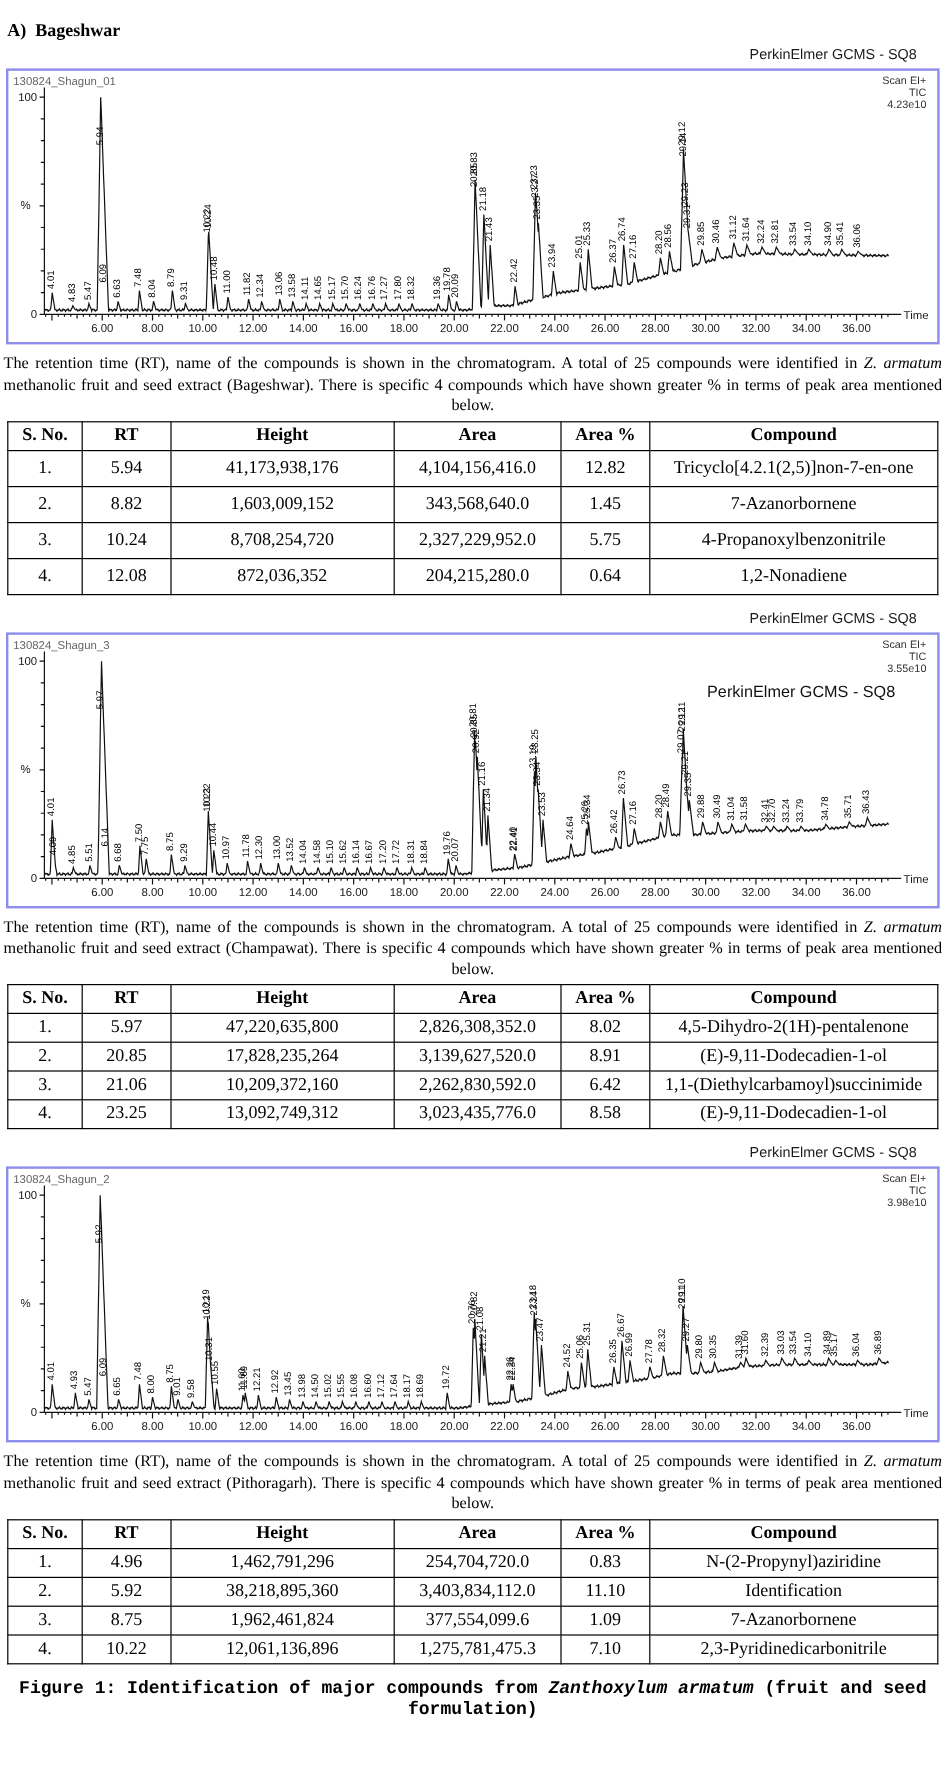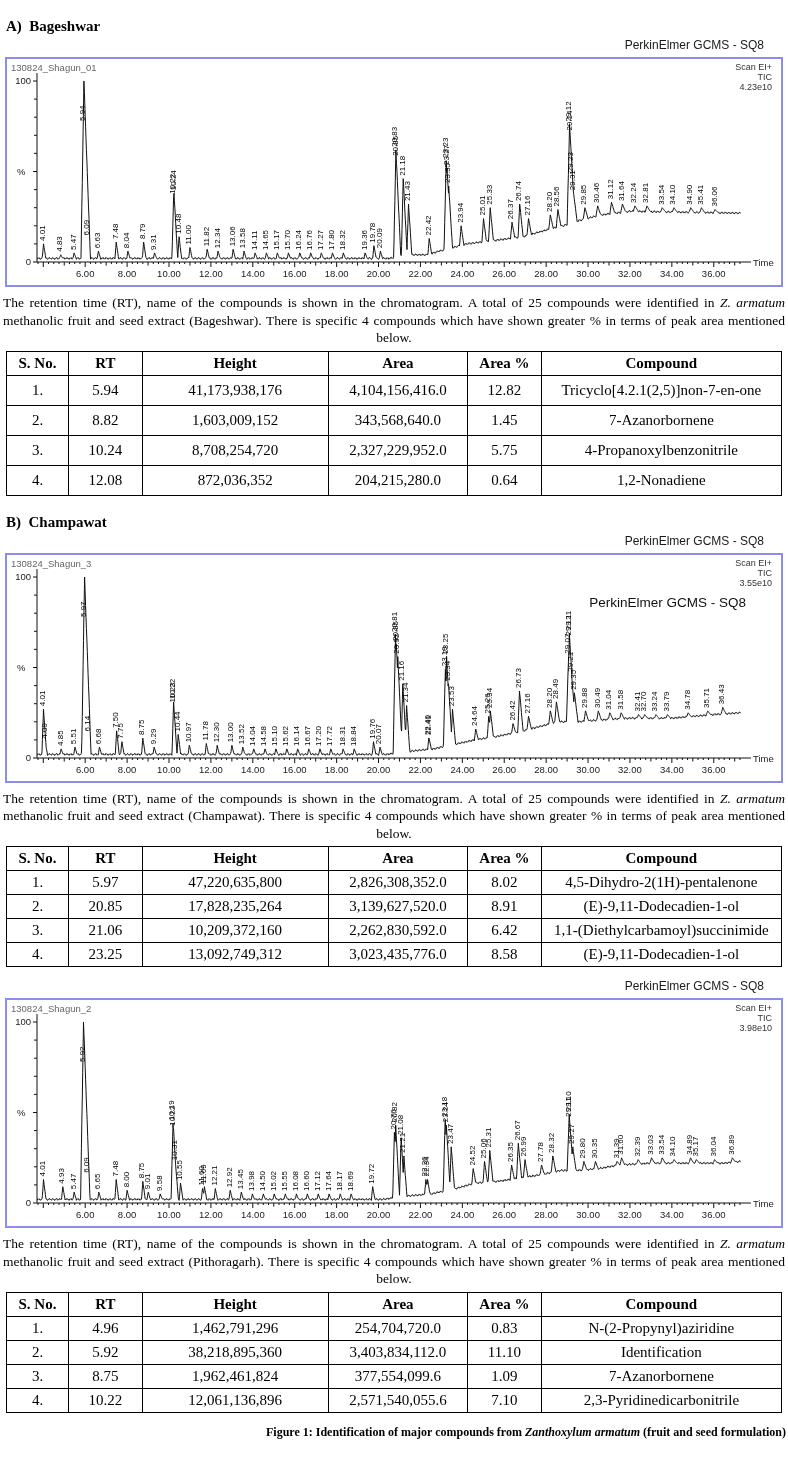--- a/index.html
+++ b/index.html
@@ -7,21 +7,21 @@
   .section{margin:0;}
   .sec-heading{font-size:15px;font-weight:bold;margin:18px 0 2px 6px;font-family:"Liberation Serif",serif;}
   .instr{font:12px "Liberation Sans",sans-serif;color:#1a1a1a;text-align:right;padding-right:24px;margin:3px 0 5px 0;}
   .chartbox{margin:0 5px;border:2px solid #8d8deb;background:#fff;}
   .chartbox svg{display:block;}
   .para{font-size:13.5px;line-height:1.3;margin:7px 3px 4px 3px;text-align:justify;text-align-last:center;}
   .ctable{width:calc(100% - 12px);margin:3px 6px 12px 6px;border-collapse:collapse;font-size:15px;table-layout:fixed;}
   .ctable th,.ctable td{border:1px solid #000;text-align:center;padding:3px 4px;vertical-align:middle;}
   .ctable th{font-weight:bold;}
   .tableA td{padding:6px 4px;}
-  .caption{font-size:12px;font-weight:bold;text-align:right;margin:6px 2px 8px 2px;}
+  .caption{font-size:15px;font-weight:bold;text-align:center;margin:6px 2px 8px 2px;font-family:Liberation Mono, monospace;}
   
   .pl{font:8px "Liberation Sans",sans-serif;fill:#000;}
   .ax{font:9.5px "Liberation Sans",sans-serif;fill:#1a1a1a;}
   .file{font:9.5px "Liberation Sans",sans-serif;fill:#666;}
   .hdr{font:9px "Liberation Sans",sans-serif;fill:#333;}
   .ovl{font:13.5px "Liberation Sans",sans-serif;fill:#111;}
   i{font-style:italic;}
 </style>
 </head>
 <body>
@@ -318,21 +318,20 @@
           <td>872,036,352</td>
           <td>204,215,280.0</td>
           <td>0.64</td>
           <td>1,2-Nonadiene</td>
         </tr>
       </tbody>
     </table>
 </div>
 
 <div class="section">
-  <div class="sec-heading">B)&nbsp;&nbsp;Champawat</div>
   <div class="instr">PerkinElmer GCMS - SQ8</div>
   <div class="chartbox">
     <svg width="769" height="226" viewBox="0 0 769 226">
         <path d="M30.0,200.2L30.4,200.0L30.8,198.9L31.3,198.8L31.7,199.2L32.1,198.8L32.5,199.0L32.9,200.1L33.4,200.3L33.8,199.5L34.2,199.5L34.6,199.5L35.0,196.8L35.4,184.6L35.9,172.4L36.3,160.2L36.5,154.1L36.7,157.2L37.1,163.2L37.5,169.3L38.0,175.3L38.2,178.4L38.4,181.4L38.8,187.4L39.2,192.5L39.6,194.8L40.1,197.1L40.5,200.4L40.9,199.6L41.3,199.3L41.7,199.5L42.2,198.8L42.6,198.4L43.0,199.3L43.4,200.0L43.8,199.6L44.2,199.8L44.7,200.2L45.1,199.2L45.5,198.5L45.9,199.0L46.3,199.3L46.8,199.0L47.2,199.7L47.6,200.5L48.0,199.8L48.4,199.1L48.9,199.4L49.3,199.0L49.7,198.4L50.1,199.1L50.5,200.1L51.0,199.8L51.4,199.6L51.8,200.1L52.2,199.4L52.6,198.4L53.0,198.8L53.5,196.9L53.9,194.9L54.1,193.9L54.3,194.5L54.7,195.6L55.1,196.6L55.6,197.7L56.0,198.8L56.4,199.2L56.8,198.5L57.2,198.9L57.7,200.1L58.1,200.0L58.5,199.5L58.9,199.9L59.3,199.6L59.8,198.5L60.2,198.6L60.6,199.4L61.0,199.3L61.4,199.4L61.8,200.3L62.3,200.2L62.7,199.1L63.1,198.9L63.5,199.2L63.9,198.7L64.4,198.8L64.8,200.0L65.2,200.2L65.6,199.5L66.0,199.7L66.5,199.7L66.9,198.6L67.3,196.1L67.7,193.4L67.9,192.1L68.1,192.8L68.6,194.2L69.0,195.6L69.4,197.1L69.8,198.5L70.2,198.7L70.6,199.2L71.1,198.9L71.5,198.7L71.9,199.8L72.3,200.3L72.7,199.6L73.2,199.5L73.6,199.7L74.0,198.9L74.4,198.3L74.8,186.7L75.3,161.4L75.7,136.0L76.1,110.7L76.5,85.4L76.9,60.0L77.4,34.7L77.6,22.0L77.8,27.7L78.2,39.2L78.6,50.6L79.0,62.1L79.4,73.5L79.9,84.9L80.3,96.4L80.7,107.8L81.1,119.3L81.1,119.3L81.5,130.7L82.0,142.2L82.4,153.6L82.8,165.0L83.2,176.5L83.6,187.9L84.1,199.4L84.5,198.6L84.9,198.9L85.3,199.2L85.7,198.9L86.2,199.4L86.6,200.4L87.0,200.0L87.4,199.2L87.8,199.4L88.2,199.2L88.7,198.4L89.1,198.8L89.5,199.9L89.9,199.8L90.3,199.6L90.8,200.1L91.2,199.8L91.6,197.4L92.0,194.8L92.4,192.1L92.4,192.1L92.9,193.5L93.3,194.9L93.7,196.3L94.1,197.8L94.5,199.2L95.0,199.2L95.4,199.3L95.8,198.6L96.2,198.6L96.6,199.8L97.0,200.0L97.5,199.6L97.9,199.9L98.3,199.9L98.7,198.7L99.1,198.5L99.6,199.2L100.0,199.3L100.4,199.2L100.8,200.1L101.2,200.4L101.7,199.3L102.1,199.0L102.5,199.3L102.9,198.8L103.3,198.6L103.8,199.6L104.2,200.2L104.6,199.7L105.0,199.7L105.4,199.9L105.8,198.9L106.3,198.3L106.7,199.1L107.1,199.5L107.5,199.3L107.9,199.9L108.4,198.1L108.8,190.7L109.2,183.3L109.6,175.9L109.6,175.8L110.0,179.7L110.5,183.5L110.9,187.3L111.3,191.2L111.7,195.0L112.1,198.8L112.6,199.8L113.0,199.1L113.4,198.3L113.8,197.6L114.2,193.3L114.6,188.9L114.9,186.7L115.1,187.9L115.5,190.2L115.9,192.5L116.3,194.8L116.7,197.1L117.2,199.1L117.6,198.7L118.0,199.2L118.4,200.3L118.8,200.0L119.3,199.4L119.7,199.6L120.1,199.3L120.5,198.4L120.9,198.7L121.4,199.7L121.8,199.6L122.2,199.6L122.6,200.2L123.0,199.9L123.4,198.8L123.9,198.7L124.3,199.2L124.7,198.9L125.1,199.1L125.5,200.2L126.0,200.2L126.4,199.4L126.8,199.4L127.2,199.4L127.6,198.5L128.1,198.5L128.5,199.6L128.9,199.8L129.3,199.5L129.7,200.0L130.2,200.0L130.6,198.9L131.0,198.5L131.4,199.2L131.8,199.1L132.2,199.0L132.7,200.0L133.1,200.4L133.5,199.5L133.9,199.2L134.3,199.4L134.8,196.7L135.2,191.2L135.6,185.8L135.8,183.1L136.0,184.5L136.4,187.4L136.9,190.2L137.3,193.1L137.7,195.9L138.1,198.4L138.5,199.1L139.0,199.3L139.4,199.1L139.8,199.8L140.2,200.5L140.6,199.6L141.0,199.0L141.5,199.3L141.9,198.9L142.3,198.4L142.7,199.3L143.1,200.1L143.6,199.8L144.0,199.6L144.4,200.0L144.8,199.3L145.2,198.4L145.7,198.9L146.1,198.7L146.5,196.1L146.9,193.4L147.1,192.1L147.3,192.8L147.8,194.2L148.2,195.6L148.6,197.1L149.0,198.5L149.4,198.5L149.8,199.1L150.3,200.2L150.7,200.0L151.1,199.5L151.5,199.8L151.9,199.5L152.4,198.4L152.8,198.7L153.2,199.5L153.6,199.4L154.0,199.5L154.5,200.3L154.9,200.0L155.3,198.9L155.7,198.9L156.1,199.2L156.6,198.7L157.0,198.9L157.4,200.1L157.8,200.2L158.2,199.5L158.6,199.6L159.1,199.6L159.5,198.6L159.9,198.5L160.3,199.5L160.7,199.6L161.2,199.4L161.6,200.1L162.0,200.2L162.4,199.0L162.8,198.7L163.3,199.2L163.7,198.9L164.1,198.8L164.5,199.9L164.9,200.3L165.4,187.3L165.8,173.8L166.2,160.4L166.6,146.9L166.6,146.9L166.8,150.2L167.0,153.5L167.4,160.0L167.9,166.4L168.3,172.8L168.7,179.1L169.1,185.5L169.5,191.8L170.0,198.2L170.4,192.4L170.8,185.9L171.2,179.5L171.2,179.5L171.6,182.8L172.1,186.2L172.5,189.5L172.9,192.9L173.3,196.3L173.7,199.0L174.2,198.3L174.6,199.1L175.0,200.0L175.4,199.6L175.8,199.7L176.2,200.2L176.7,199.4L177.1,198.5L177.5,198.9L177.9,199.3L178.3,199.0L178.8,199.5L179.2,200.4L179.6,199.9L180.0,199.1L180.4,199.3L180.9,199.1L181.3,198.4L181.7,195.2L182.1,191.9L182.3,190.3L182.5,191.2L183.0,192.9L183.4,194.6L183.8,196.3L184.2,198.1L184.6,198.7L185.0,199.4L185.5,199.2L185.9,199.4L186.3,200.3L186.7,200.1L187.1,199.1L187.6,199.1L188.0,199.2L188.4,198.6L188.8,198.8L189.2,199.9L189.7,200.1L190.1,199.6L190.5,199.8L190.9,199.7L191.3,198.6L191.8,198.5L192.2,199.3L192.6,199.4L193.0,199.3L193.4,200.2L193.8,200.3L194.3,199.2L194.7,198.9L195.1,199.2L195.5,198.8L195.9,198.7L196.4,199.8L196.8,200.2L197.2,199.6L197.6,199.6L198.0,199.8L198.5,196.1L198.9,192.3L199.3,188.5L199.3,188.5L199.7,190.5L200.1,192.6L200.6,194.6L201.0,196.6L201.4,198.6L201.8,198.7L202.2,199.1L202.6,199.0L203.1,198.7L203.5,199.6L203.9,200.4L204.3,199.8L204.7,199.4L205.2,199.7L205.6,199.0L206.0,198.3L206.4,199.0L206.8,199.7L207.3,199.5L207.7,199.7L208.1,200.3L208.5,199.6L208.9,198.6L209.4,196.8L209.8,193.5L210.2,190.3L210.2,190.3L210.6,192.0L211.0,193.8L211.4,195.5L211.9,197.2L212.3,198.9L212.7,199.2L213.1,198.4L213.5,198.8L214.0,199.8L214.4,199.7L214.8,199.6L215.2,200.2L215.6,199.8L216.1,198.6L216.5,198.7L216.9,199.2L217.3,198.9L217.7,199.2L218.2,200.3L218.6,200.2L219.0,199.3L219.4,199.3L219.8,199.3L220.2,198.5L220.7,198.6L221.1,199.8L221.5,199.9L221.9,199.6L222.3,200.0L222.8,199.9L223.2,198.8L223.6,198.5L224.0,196.8L224.4,193.5L224.9,190.3L224.9,190.3L225.3,192.0L225.7,193.8L226.1,195.5L226.5,197.2L227.0,198.9L227.4,198.7L227.8,198.5L228.2,199.6L228.6,200.1L229.0,199.6L229.5,199.8L229.9,200.0L230.3,198.9L230.7,198.4L231.1,199.1L231.6,199.4L232.0,199.2L232.4,199.9L232.8,200.4L233.2,199.5L233.7,198.9L234.1,199.3L234.5,198.9L234.9,197.4L235.3,194.8L235.8,192.1L235.8,192.1L236.2,193.5L236.6,194.9L237.0,196.3L237.4,197.8L237.8,198.3L238.3,198.9L238.7,199.5L239.1,199.3L239.5,199.7L239.9,200.4L240.4,199.7L240.8,198.8L241.2,199.1L241.6,199.1L242.0,198.6L242.5,199.2L242.9,200.3L243.3,199.9L243.7,199.5L244.1,199.8L244.6,199.3L245.0,198.4L245.4,198.7L245.8,197.9L246.2,195.9L246.6,194.0L246.6,193.9L247.1,195.0L247.5,196.1L247.9,197.2L248.3,198.3L248.7,199.2L249.2,198.7L249.6,199.1L250.0,200.2L250.4,200.2L250.8,199.4L251.3,199.6L251.7,199.4L252.1,198.5L252.5,198.5L252.9,199.6L253.4,199.7L253.8,199.5L254.2,200.1L254.6,200.1L255.0,198.9L255.4,198.7L255.9,199.2L256.3,199.0L256.7,199.0L257.1,197.9L257.5,195.9L258.0,194.0L258.0,193.9L258.4,195.0L258.8,196.1L259.2,197.2L259.6,198.3L260.1,199.3L260.5,199.9L260.9,199.5L261.3,199.9L261.7,200.1L262.2,199.1L262.6,198.5L263.0,199.1L263.4,199.2L263.8,199.0L264.2,199.9L264.7,200.4L265.1,199.6L265.5,199.2L265.9,199.4L266.3,198.9L266.8,198.4L267.2,199.3L267.6,200.0L268.0,197.9L268.4,195.9L268.9,194.0L268.9,193.9L269.3,195.0L269.7,196.1L270.1,197.2L270.5,198.3L271.0,199.1L271.4,199.6L271.8,200.5L272.2,199.8L272.6,199.0L273.0,199.3L273.5,199.1L273.9,198.4L274.3,199.1L274.7,200.1L275.1,199.9L275.6,199.6L276.0,200.0L276.4,199.5L276.8,198.4L277.2,198.7L277.7,199.4L278.1,199.2L278.5,199.5L278.9,197.9L279.3,195.9L279.8,194.0L279.8,193.9L280.2,195.0L280.6,196.1L281.0,197.2L281.4,198.3L281.8,199.3L282.3,200.1L282.7,199.5L283.1,199.8L283.5,199.6L283.9,198.5L284.4,198.5L284.8,199.4L285.2,199.5L285.6,199.4L286.0,200.2L286.5,200.2L286.9,199.1L287.3,198.8L287.7,199.2L288.1,198.8L288.6,198.8L289.0,199.9L289.4,200.3L289.8,197.9L290.2,195.9L290.6,194.0L290.6,193.9L291.1,195.0L291.5,196.1L291.9,197.2L292.3,198.3L292.7,199.3L293.2,200.0L293.6,200.3L294.0,199.2L294.4,198.7L294.8,199.1L295.3,199.0L295.7,198.8L296.1,199.7L296.5,200.4L296.9,199.7L297.4,199.4L297.8,199.6L298.2,198.9L298.6,198.3L299.0,199.1L299.4,199.8L299.9,199.5L300.3,199.8L300.7,198.9L301.1,196.9L301.5,194.9L301.8,193.9L302.0,194.5L302.4,195.6L302.8,196.6L303.2,197.7L303.6,198.8L304.1,199.9L304.5,199.2L304.9,199.5L305.3,199.1L305.7,198.3L306.2,198.9L306.6,199.9L307.0,199.7L307.4,199.6L307.8,200.2L308.2,199.6L308.7,198.5L309.1,198.8L309.5,199.3L309.9,199.0L310.3,199.4L310.8,200.4L311.2,200.1L311.6,199.2L312.0,197.9L312.4,195.9L312.9,194.0L312.9,193.9L313.3,195.0L313.7,196.1L314.1,197.2L314.5,198.3L315.0,199.3L315.4,199.8L315.8,198.6L316.2,198.6L316.6,199.3L317.0,199.2L317.5,199.3L317.9,200.2L318.3,200.3L318.7,199.2L319.1,199.0L319.6,199.3L320.0,198.7L320.4,198.6L320.8,199.8L321.2,200.1L321.7,199.6L322.1,199.8L322.5,199.8L322.9,197.9L323.3,195.9L323.8,194.0L323.8,193.9L324.2,195.0L324.6,196.1L325.0,197.2L325.4,198.3L325.8,199.3L326.3,198.9L326.7,199.2L327.1,198.9L327.5,198.6L327.9,199.6L328.4,200.3L328.8,199.7L329.2,199.6L329.6,199.8L330.0,199.0L330.5,198.3L330.9,199.0L331.3,199.6L331.7,199.4L332.1,199.8L332.6,200.4L333.0,199.6L333.4,198.7L333.8,199.1L334.2,199.1L334.6,198.6L335.1,198.9L335.5,196.9L335.9,194.9L336.1,193.9L336.3,194.5L336.7,195.6L337.2,196.6L337.6,197.7L338.0,198.8L338.4,199.7L338.8,199.5L339.3,199.6L339.7,200.3L340.1,199.8L340.5,198.7L340.9,198.9L341.4,199.2L341.8,198.8L342.2,199.2L342.6,200.3L343.0,200.1L343.4,199.4L343.9,199.5L344.3,199.3L344.7,198.4L345.1,198.6L345.5,199.7L346.0,199.7L346.4,197.9L346.8,195.9L347.2,194.0L347.2,193.9L347.6,195.0L348.1,196.1L348.5,197.2L348.9,198.3L349.3,199.1L349.7,200.2L350.2,200.3L350.6,199.4L351.0,199.3L351.4,199.4L351.8,198.6L352.2,198.5L352.7,199.6L353.1,200.0L353.5,199.6L353.9,199.9L354.3,200.0L354.8,198.9L355.2,198.5L355.6,199.2L356.0,199.2L356.4,199.1L356.9,200.0L357.3,200.4L357.7,199.5L358.1,199.1L358.5,199.3L359.0,198.8L359.4,198.4L359.8,199.4L360.2,200.1L360.6,199.7L361.0,199.7L361.5,200.0L361.9,199.1L362.3,198.4L362.7,199.0L363.1,199.4L363.6,199.1L364.0,199.8L364.4,200.5L364.8,199.7L365.2,198.9L365.7,195.4L366.1,191.1L366.5,186.7L366.5,186.7L366.9,189.0L367.3,191.3L367.8,193.6L368.2,195.9L368.6,198.2L369.0,199.3L369.4,198.4L369.8,198.8L370.3,199.5L370.7,199.3L371.1,199.6L371.5,200.4L371.9,198.7L372.4,196.1L372.8,193.4L373.0,192.1L373.2,192.8L373.6,194.2L374.0,195.6L374.5,197.1L374.9,198.5L375.3,199.5L375.7,199.7L376.1,199.5L376.6,198.4L377.0,198.6L377.4,199.5L377.8,199.5L378.2,199.5L378.6,200.2L379.1,200.1L379.5,198.9L379.9,198.8L380.3,199.1L380.7,198.7L381.2,198.7L381.6,199.8L382.0,200.0L382.4,199.2L382.8,199.1L383.3,199.1L383.7,198.1L384.1,197.9L384.5,198.8L384.9,199.1L385.4,198.7L385.8,199.3L386.2,197.0L386.6,175.7L387.0,154.4L387.4,133.1L387.9,111.8L388.3,90.6L388.5,79.9L388.7,84.9L389.1,94.7L389.3,89.0L389.5,93.7L390.0,103.3L390.4,112.8L390.8,101.6L390.8,101.6L391.2,110.7L391.6,119.7L392.1,128.7L392.5,137.8L392.9,146.8L393.3,155.8L393.7,164.9L394.2,173.9L394.6,176.1L395.0,160.3L395.4,144.5L395.8,128.8L395.8,128.8L396.2,136.4L396.7,144.0L397.1,151.6L397.5,159.2L397.9,166.8L398.3,174.4L398.8,174.8L399.2,162.7L399.6,150.5L399.6,150.5L400.0,156.5L400.4,162.5L400.9,168.6L401.3,174.6L401.7,180.6L402.1,186.6L402.5,192.6L403.0,196.4L403.4,197.3L403.8,196.8L404.2,195.9L404.6,195.9L405.0,195.8L405.5,195.1L405.9,195.4L406.3,196.5L406.7,196.4L407.1,195.9L407.6,196.3L408.0,195.9L408.4,194.8L408.8,194.8L409.2,195.6L409.7,195.4L410.1,195.5L410.5,196.3L410.9,196.2L411.3,195.1L411.8,194.9L412.2,195.1L412.6,194.5L413.0,194.6L413.4,195.7L413.8,195.9L414.3,195.3L414.7,195.4L415.1,195.3L415.5,194.3L415.9,193.9L416.4,194.8L416.8,195.0L417.2,194.8L417.6,195.5L418.0,195.6L418.5,194.5L418.9,194.0L419.3,194.4L419.7,194.1L420.1,193.8L420.6,194.8L421.0,190.6L421.4,186.9L421.8,183.1L421.8,183.1L422.0,183.1L422.2,184.1L422.6,186.0L423.1,188.0L423.5,190.0L423.9,191.9L424.3,193.9L424.7,194.6L425.2,195.0L425.6,194.0L426.0,193.2L426.4,193.5L426.8,193.5L427.3,193.0L427.7,193.7L428.1,194.5L428.5,193.9L428.9,193.3L429.4,193.5L429.8,192.8L430.2,192.0L430.6,192.5L431.0,193.3L431.4,193.0L431.9,193.0L432.3,193.5L432.7,192.8L433.1,191.6L433.5,191.8L434.0,192.1L434.4,191.6L434.8,192.0L435.2,192.9L435.6,192.5L436.1,191.7L436.5,187.9L436.9,171.6L437.3,155.2L437.7,138.8L438.2,122.5L438.4,114.3L438.6,118.2L439.0,126.0L439.4,110.5L439.6,101.6L439.8,105.8L440.2,114.2L440.7,122.6L441.1,131.0L441.5,128.8L441.5,128.8L441.9,135.7L442.3,142.5L442.8,149.4L443.2,156.2L443.6,163.1L444.0,170.0L444.4,176.8L444.9,168.5L445.3,158.9L445.5,154.1L445.7,156.5L446.1,161.3L446.5,166.0L447.0,170.8L447.4,175.6L447.8,180.4L448.2,185.1L448.6,189.0L449.0,188.8L449.5,189.6L449.9,189.8L450.3,188.7L450.7,188.2L451.1,188.4L451.6,187.8L452.0,187.5L452.4,188.5L452.8,189.0L453.2,188.3L453.7,188.3L454.1,188.4L454.5,187.4L454.9,186.7L455.3,187.3L455.8,187.6L456.2,187.3L456.6,187.8L457.0,188.3L457.4,187.4L457.8,186.5L458.3,186.8L458.7,186.5L459.1,186.0L459.5,186.7L459.9,187.5L460.4,187.0L460.8,186.6L461.2,186.8L461.6,186.1L462.0,185.1L462.5,185.6L462.9,186.2L463.3,185.9L463.7,186.1L464.1,186.7L464.6,186.0L465.0,184.9L465.4,185.0L465.8,185.1L466.2,184.5L466.6,185.0L467.1,186.0L467.5,184.0L467.9,180.7L468.3,177.4L468.7,174.0L468.7,174.0L469.2,175.8L469.6,177.5L470.0,179.2L470.4,180.9L470.8,182.6L471.3,184.3L471.7,184.9L472.1,183.7L472.5,183.6L472.9,183.9L473.4,183.5L473.8,183.6L474.2,184.7L474.6,184.7L475.0,183.8L475.4,183.8L475.9,183.7L476.3,182.8L476.7,182.6L477.1,183.6L477.5,183.8L478.0,183.5L478.4,183.9L478.8,183.9L479.2,182.7L479.6,182.2L480.1,182.8L480.5,179.5L480.9,173.5L481.3,167.4L481.7,161.4L481.7,161.4L482.2,164.4L482.6,167.4L483.0,163.2L483.4,155.9L483.4,155.9L483.8,159.5L484.2,163.1L484.7,166.8L485.1,170.4L485.5,174.0L485.9,177.6L486.3,181.2L486.8,181.0L487.2,181.5L487.6,181.7L488.0,181.4L488.4,182.1L488.9,182.7L489.3,181.8L489.7,181.2L490.1,181.4L490.5,180.9L491.0,180.3L491.4,181.0L491.8,181.8L492.2,181.4L492.6,181.2L493.0,181.5L493.5,180.7L493.9,179.6L494.3,180.0L494.7,180.5L495.1,180.2L495.6,180.5L496.0,181.2L496.4,180.6L496.8,179.6L497.2,179.7L497.7,179.6L498.1,178.9L498.5,179.3L498.9,180.3L499.3,180.0L499.8,179.5L500.2,179.8L500.6,179.3L501.0,178.2L501.4,178.3L501.8,179.0L502.3,178.8L502.7,178.8L503.1,179.6L503.5,179.3L503.9,178.1L504.4,177.9L504.8,177.0L505.2,174.2L505.6,171.4L506.0,168.6L506.0,168.6L506.5,170.0L506.9,171.5L507.3,172.9L507.7,174.3L508.1,175.8L508.6,176.6L509.0,177.4L509.4,177.5L509.8,177.2L510.2,177.9L510.6,177.9L511.1,170.1L511.5,160.4L511.9,150.6L512.3,140.9L512.5,136.0L512.7,138.4L513.2,143.1L513.6,147.9L514.0,152.6L514.4,157.3L514.8,162.1L515.3,166.8L515.7,171.6L516.1,175.8L516.5,176.1L516.9,175.7L517.4,176.1L517.8,176.3L518.2,175.2L518.6,174.4L519.0,174.8L519.4,174.7L519.9,174.3L520.3,172.5L520.7,168.8L521.1,165.1L521.5,161.4L521.5,161.4L522.0,163.2L522.4,165.1L522.8,166.9L523.2,168.8L523.6,170.7L524.1,172.5L524.5,174.0L524.9,174.4L525.3,173.6L525.7,172.5L526.2,172.7L526.6,173.0L527.0,172.6L527.4,173.0L527.8,173.9L528.2,173.3L528.7,172.4L529.1,172.5L529.5,172.1L529.9,171.3L530.3,171.7L530.8,172.6L531.2,172.4L531.6,172.0L532.0,172.4L532.4,171.9L532.9,170.7L533.3,170.7L533.7,171.2L534.1,170.9L534.5,171.0L535.0,171.9L535.4,171.6L535.8,170.5L536.2,170.4L536.6,170.4L537.0,169.6L537.5,169.7L537.9,170.7L538.3,170.8L538.7,170.2L539.1,170.4L539.6,170.2L540.0,169.0L540.4,168.7L540.8,169.4L541.2,169.4L541.7,169.2L542.1,166.5L542.5,163.0L542.9,159.5L543.3,155.9L543.3,155.9L543.8,157.7L544.2,159.5L544.6,161.2L545.0,163.0L545.4,164.7L545.8,166.5L546.3,168.2L546.7,168.5L547.1,167.4L547.5,166.8L547.9,165.3L548.4,160.0L548.8,154.8L549.2,149.5L549.4,146.9L549.6,148.2L550.0,150.8L550.5,153.4L550.9,156.0L551.3,158.5L551.7,161.1L552.1,163.7L552.6,166.3L553.0,167.2L553.4,166.9L553.8,167.2L554.2,166.5L554.6,165.7L555.1,166.4L555.5,167.1L555.9,166.9L556.3,167.2L556.7,167.8L557.2,167.1L557.6,166.1L558.0,166.4L558.4,166.6L558.8,166.1L559.3,166.8L559.7,160.1L560.1,147.1L560.5,134.1L560.9,121.1L561.4,108.1L561.6,101.6L561.8,101.8L562.2,86.0L562.4,78.1L562.6,81.8L562.6,81.8L563.0,89.1L563.4,96.4L563.9,103.8L564.3,111.1L564.5,114.8L564.7,118.5L565.1,125.8L565.5,132.0L566.0,137.0L566.4,141.9L566.8,146.8L567.2,141.4L567.4,137.8L567.6,139.6L568.1,143.0L568.5,146.4L568.9,149.8L569.3,153.2L569.7,156.7L570.2,160.1L570.6,163.5L571.0,167.4L571.4,167.3L571.8,166.1L572.2,165.8L572.7,166.5L573.1,166.3L573.5,166.3L573.9,167.2L574.3,167.4L574.8,166.5L575.2,166.2L575.6,166.3L576.0,165.6L576.4,165.4L576.9,166.5L577.3,164.3L577.7,161.5L578.1,158.7L578.5,155.9L578.5,155.9L579.0,157.3L579.4,158.7L579.8,160.1L580.2,161.5L580.6,162.9L581.0,164.2L581.5,165.6L581.9,166.0L582.3,165.4L582.7,165.6L583.1,165.2L583.6,164.8L584.0,165.6L584.4,166.4L584.8,165.9L585.2,165.8L585.7,166.1L586.1,165.3L586.5,164.4L586.9,164.9L587.3,165.5L587.8,165.2L588.2,165.6L588.6,166.3L589.0,165.6L589.4,164.7L589.8,164.6L590.3,162.1L590.7,159.6L591.1,157.2L591.3,155.9L591.5,156.6L591.9,157.8L592.4,159.0L592.8,160.3L593.2,161.5L593.6,162.7L594.0,163.9L594.5,165.0L594.9,164.8L595.3,164.9L595.7,165.7L596.1,165.3L596.6,164.2L597.0,164.2L597.4,164.5L597.8,164.0L598.2,164.2L598.6,165.4L599.1,165.3L599.5,164.6L599.9,164.7L600.3,164.6L600.7,163.6L601.2,163.6L601.6,163.2L602.0,161.4L602.4,159.6L602.8,157.8L602.8,157.8L603.3,158.7L603.7,159.6L604.1,160.5L604.5,161.4L604.9,162.3L605.4,163.2L605.8,164.1L606.2,165.1L606.6,164.3L607.0,164.1L607.4,164.2L607.9,163.4L608.3,163.0L608.7,164.0L609.1,164.4L609.5,164.1L610.0,164.5L610.4,164.7L610.8,163.6L611.2,163.0L611.6,163.5L612.1,163.6L612.5,163.3L612.9,162.7L613.3,161.0L613.7,159.4L614.2,157.8L614.2,157.8L614.6,158.6L615.0,159.4L615.4,160.2L615.8,161.0L616.2,161.8L616.7,162.7L617.1,163.5L617.5,164.3L617.9,163.4L618.3,162.5L618.8,163.0L619.2,163.3L619.6,163.0L620.0,163.6L620.4,164.4L620.9,163.8L621.3,163.0L621.7,163.2L622.1,162.9L622.5,162.2L623.0,162.8L623.4,163.9L623.8,163.6L624.2,163.4L624.6,163.8L625.0,163.3L625.5,162.2L625.9,162.5L626.3,163.2L626.7,163.0L627.1,163.2L627.6,164.2L628.0,163.9L628.4,162.8L628.8,162.9L629.2,163.0L629.7,162.4L630.1,162.7L630.5,162.1L630.9,161.1L631.3,160.1L631.5,159.6L631.8,159.8L632.2,160.3L632.6,160.8L633.0,161.3L633.4,161.8L633.8,162.3L634.3,162.9L634.7,164.0L635.1,164.0L635.5,162.9L635.9,162.7L636.4,162.6L636.8,161.6L637.2,160.6L637.6,159.6L637.6,159.6L638.0,160.1L638.5,160.6L638.9,161.1L639.3,161.6L639.7,162.1L640.1,162.2L640.6,163.1L641.0,163.4L641.4,163.2L641.8,163.8L642.2,164.1L642.6,163.1L643.1,162.5L643.5,162.9L643.9,162.8L644.3,162.5L644.7,163.5L645.2,164.2L645.6,163.5L646.0,163.2L646.4,163.5L646.8,162.7L647.3,162.1L647.7,162.6L648.1,161.6L648.5,160.6L648.9,159.6L648.9,159.6L649.4,160.1L649.8,160.6L650.2,161.1L650.6,161.6L651.0,162.1L651.4,162.6L651.9,163.1L652.3,164.2L652.7,163.7L653.1,163.1L653.5,163.3L654.0,162.9L654.4,162.1L654.8,162.7L655.2,163.7L655.6,163.5L656.1,163.4L656.5,164.0L656.9,163.5L657.3,162.4L657.7,162.6L658.2,163.1L658.6,162.8L659.0,163.1L659.4,162.1L659.8,161.1L660.2,160.1L660.5,159.6L660.7,159.8L661.1,160.3L661.5,160.8L661.9,161.3L662.3,161.8L662.8,162.3L663.2,162.9L663.6,163.8L664.0,163.6L664.4,162.5L664.9,162.4L665.3,163.0L665.7,162.9L666.1,162.9L666.5,163.8L667.0,163.9L667.4,162.9L667.8,162.6L668.2,162.8L668.6,162.1L669.0,162.0L669.5,163.1L669.9,163.5L670.3,162.9L670.7,163.1L671.1,163.2L671.6,162.1L672.0,161.6L672.4,162.3L672.8,162.5L673.2,162.3L673.7,163.0L674.1,163.4L674.5,162.4L674.9,161.8L675.3,162.1L675.8,161.7L676.2,161.4L676.6,162.3L677.0,163.0L677.4,162.4L677.8,162.3L678.3,162.5L678.7,161.6L679.1,160.9L679.5,161.6L679.9,161.1L680.4,160.0L680.8,158.9L681.2,157.8L681.2,157.8L681.6,158.3L682.0,158.9L682.5,159.4L682.9,160.0L683.3,160.5L683.7,161.1L684.1,161.6L684.6,162.0L685.0,161.5L685.4,161.8L685.8,161.2L686.2,160.3L686.6,160.7L687.1,161.5L687.5,161.3L687.9,161.4L688.3,162.1L688.7,161.6L689.2,160.4L689.6,160.5L690.0,160.8L690.4,160.3L690.8,160.7L691.3,161.8L691.7,161.6L692.1,160.8L692.5,161.0L692.9,160.8L693.4,159.8L693.8,159.9L694.2,160.9L694.6,160.9L695.0,160.7L695.4,161.3L695.9,161.1L696.3,159.9L696.7,159.7L697.1,160.2L697.5,159.9L698.0,160.0L698.4,161.0L698.8,161.2L699.2,159.9L699.6,158.8L700.1,157.6L700.5,156.5L700.7,155.9L700.9,156.2L701.3,156.8L701.7,157.3L702.2,157.9L702.6,158.5L703.0,159.0L703.4,159.4L703.8,158.9L704.2,159.5L704.7,159.5L705.1,159.3L705.5,160.2L705.9,160.7L706.3,159.8L706.8,159.3L707.2,159.5L707.6,159.0L708.0,158.5L708.4,159.5L708.9,160.1L709.3,159.7L709.7,159.7L710.1,160.0L710.5,159.1L711.0,158.3L711.4,158.9L711.8,159.2L712.2,158.9L712.6,159.5L713.0,160.2L713.5,159.5L713.9,158.7L714.3,158.5L714.7,156.7L715.1,155.0L715.6,153.2L715.8,152.3L716.0,152.8L716.4,153.6L716.8,154.5L717.2,155.4L717.7,156.3L718.1,157.1L718.5,158.0L718.9,158.8L719.3,158.6L719.8,158.9L720.2,159.7L720.6,159.2L721.0,158.2L721.4,158.2L721.8,158.3L722.3,157.7L722.7,158.1L723.1,159.2L723.5,159.1L723.9,158.5L724.4,158.8L724.8,158.5L725.2,157.4L725.6,157.5L726.0,158.4L726.5,158.4L726.9,158.3L727.3,159.1L727.7,158.9L728.1,157.7L728.6,157.6L729.0,157.9L729.4,157.5L729.8,157.5L730.2,158.6L730.6,158.8L731.1,158.1L731.5,158.1L731.9,158.1L732.3,157.1L732.7,156.9L733.2,157.8L733.6,158.1" fill="none" stroke="#111" stroke-width="1"></path>
         <line x1="30" y1="14" x2="30" y2="203" stroke="#111" stroke-width="1"></line>
         <line x1="30" y1="203" x2="744" y2="203" stroke="#111" stroke-width="1"></line>
         <line x1="26" y1="203" x2="30" y2="203" stroke="#111" stroke-width="1"></line>
         <line x1="27" y1="184.9" x2="30" y2="184.9" stroke="#111" stroke-width="1"></line>
         <line x1="27" y1="166.8" x2="30" y2="166.8" stroke="#111" stroke-width="1"></line>
         <line x1="27" y1="148.7" x2="30" y2="148.7" stroke="#111" stroke-width="1"></line>
@@ -912,21 +911,21 @@
           <td>8.75</td>
           <td>1,962,461,824</td>
           <td>377,554,099.6</td>
           <td>1.09</td>
           <td>7-Azanorbornene</td>
         </tr>
         <tr>
           <td>4.</td>
           <td>10.22</td>
           <td>12,061,136,896</td>
-          <td>2,571,540,055.6</td>
+          <td>1,275,781,475.3</td>
           <td>7.10</td>
           <td>2,3-Pyridinedicarbonitrile</td>
         </tr>
       </tbody>
     </table>
 </div>
 
 <div class="caption"><span>Figure 1: Identification of major compounds from </span><i>Zanthoxylum armatum</i><span> (fruit and seed formulation)</span></div>
 
 </body></html>

